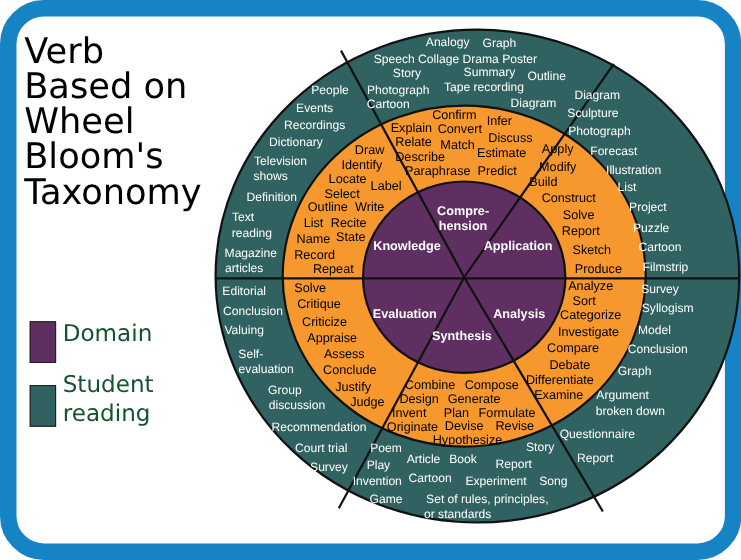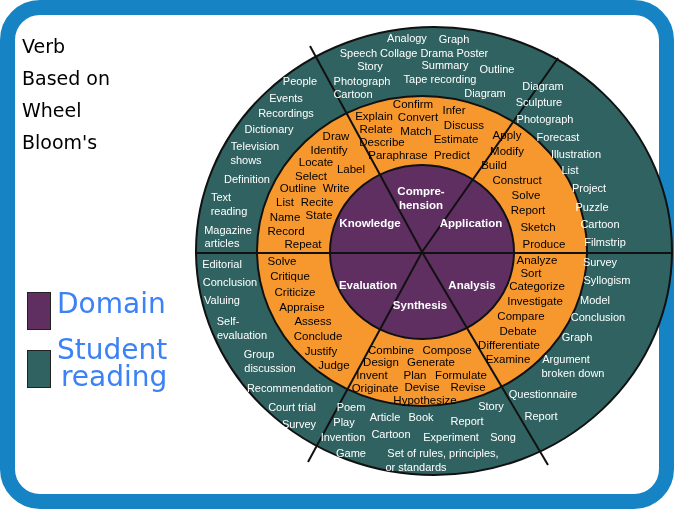--- a/index.html
+++ b/index.html
@@ -1,38 +1,39 @@
 <!DOCTYPE html>
 <html><head>
 <meta charset="utf-8">
 <style>
   html, body { margin: 0; padding: 0; }
   body { width: 674px; height: 509px; background: #ffffff; position: relative; overflow: hidden; font-family: "Liberation Sans", sans-serif; }
   .frame { position: absolute; left: 0; top: 0; width: 674px; height: 509px; box-sizing: border-box; border: 15px solid #1583c4; border-radius: 40px; background: #fff; }
-  .title { position: absolute; left: 22px; top: 30px; width: 180px; font-family: "DejaVu Sans", sans-serif; font-size: 19px; line-height: 32px; color: #000; }
-  .legend { position: absolute; left: 27px; top: 290px; font-family: "DejaVu Sans", sans-serif; font-size: 28px; color: #3b82f6; text-align: right; }
+  .title { position: absolute; left: 22px; top: 30px; width: 180px; font-family: "DejaVu Sans", sans-serif; font-size: 32px; line-height: 32px; color: #000; }
+  .legend { position: absolute; left: 27px; top: 290px; font-family: "DejaVu Sans", sans-serif; font-size: 21px; color: #14532d; }
   .legend-item { display: flex; align-items: flex-start; margin-bottom: 6px; }
   .swatch { width: 22px; height: 36px; border: 1px solid #222; margin-right: 6px; flex: none; margin-top: 2px; }
   .legend-label { line-height: 27px; }
   svg.wheel { position: absolute; left: 0; top: 0; }
   svg text { font-family: "Liberation Sans", sans-serif; }
   .prod { fill: #ffffff; font-size: 11px; }
   .verb { fill: #000000; font-size: 11.5px; }
   .dom { fill: #ffffff; font-size: 11.5px; font-weight: bold; }
 </style>
 </head>
 <body>
 
 <div class="frame"></div>
 
 <div class="title">
   <div>Verb</div>
   <div>Based on</div>
   <div>Wheel</div>
   <div>Bloom's</div>
+  <div>Taxonomy</div>
 </div>
 
 <div class="legend">
   <div class="legend-item">
     <div class="swatch" style="background:#5f2f62"></div>
     <div class="legend-label">
         <div>Domain</div>
       </div>
   </div>
   <div class="legend-item" style="margin-top:2px">

